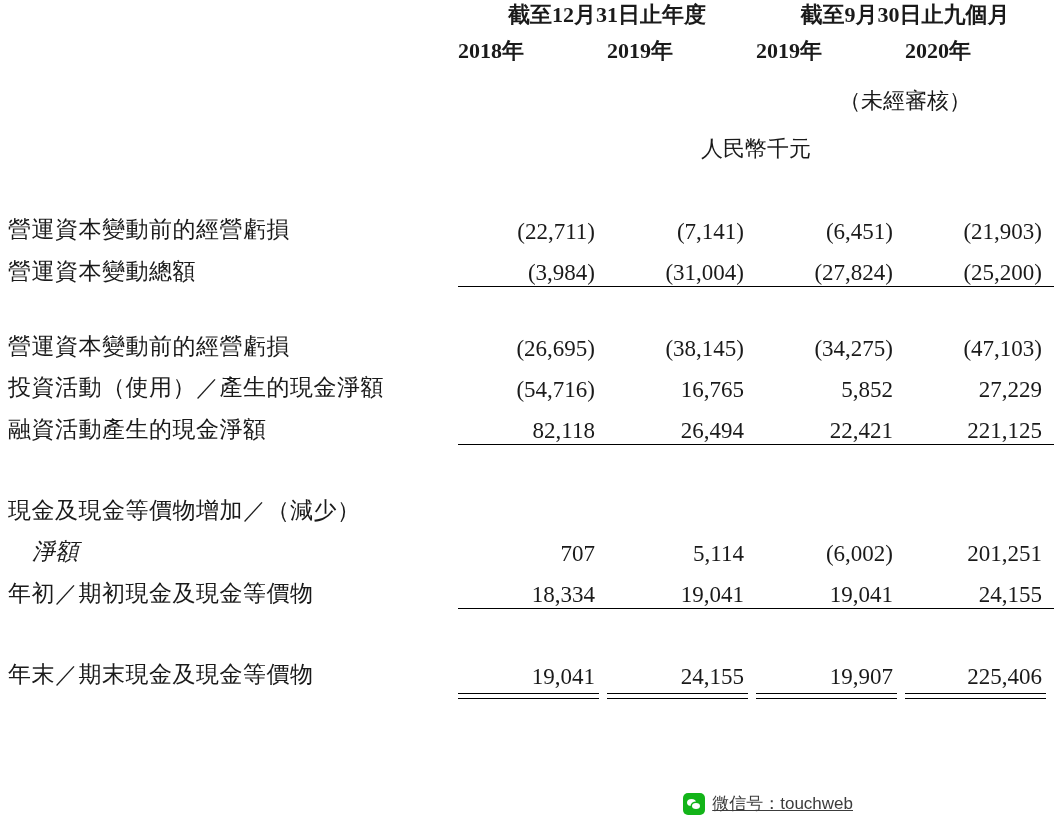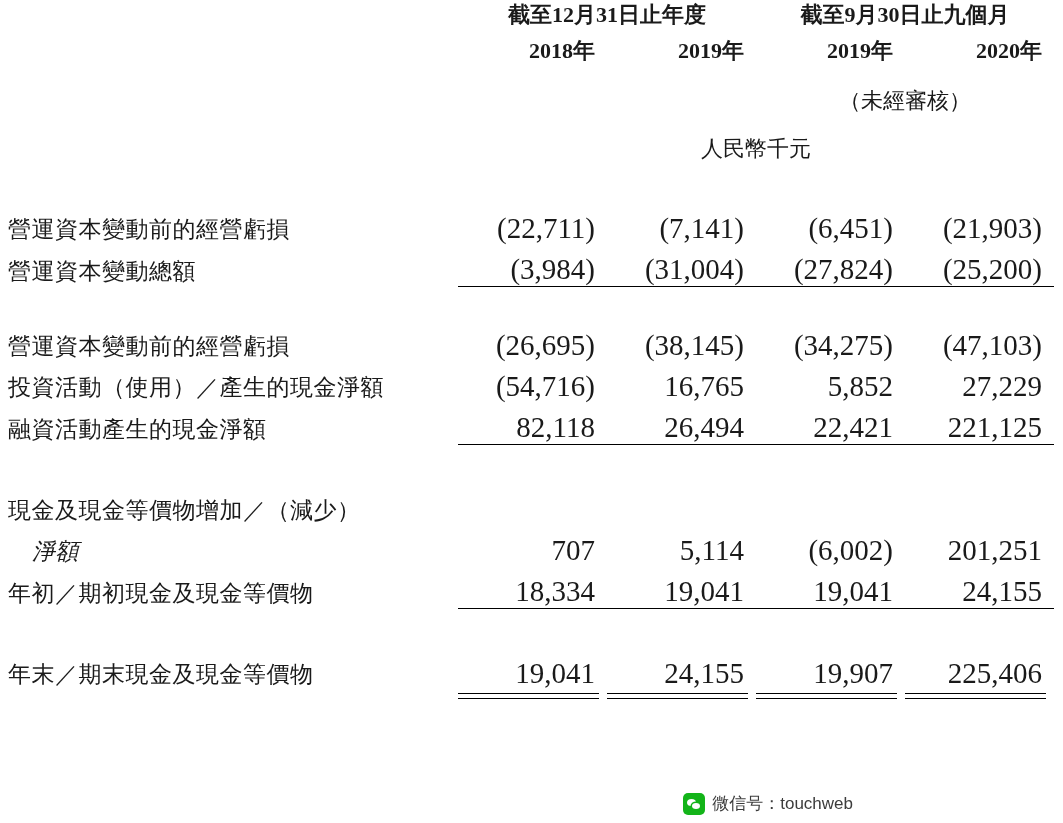--- a/index.html
+++ b/index.html
@@ -36,36 +36,36 @@
   }
   .lbl {
     font-size: 23px;
     text-align: left;
     padding-left: 2px;
     letter-spacing: 0.5px;
     white-space: nowrap;
   }
   .lbl.indent { padding-left: 26px; font-style: italic; }
   .num {
-    font-size: 29px;
+    font-size: 23px;
     text-align: right;
     padding-right: 12px;
     white-space: nowrap;
   }
   .hdr-group {
     font-size: 22px;
     font-weight: bold;
     text-align: center;
     white-space: nowrap;
     padding-bottom: 6px;
   }
   .hdr-year {
     font-size: 22px;
     font-weight: bold;
-    text-align: right;
+    text-align: left;
     white-space: nowrap;
     padding-right: 12px;
     padding-bottom: 4px;
   }
   .hdr-unit {
     font-size: 22px;
     text-align: center;
     white-space: nowrap;
     padding-top: 18px;
   }
@@ -95,20 +95,21 @@
   .watermark {
     position: absolute;
     right: 14px;
     bottom: 8px;
     display: flex;
     align-items: center;
     gap: 7px;
     color: #3c3c3c;
     font-size: 17px;
     font-family: "Liberation Sans", sans-serif;
+    text-decoration: underline;
   }
   .wm-logo {
     width: 22px;
     height: 22px;
     border-radius: 5px;
     background: #13b419;
     position: relative;
     flex: none;
   }
   .wm-logo::before {

